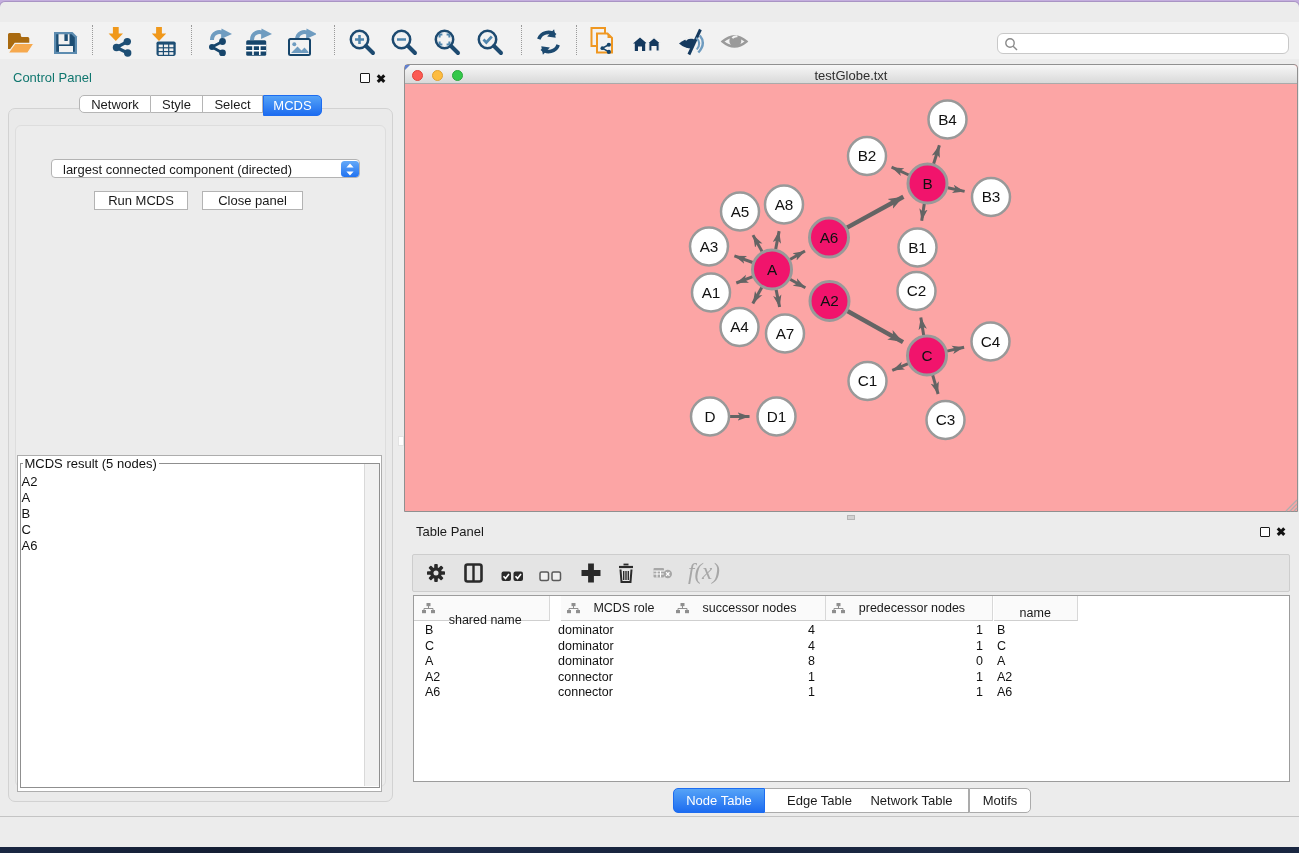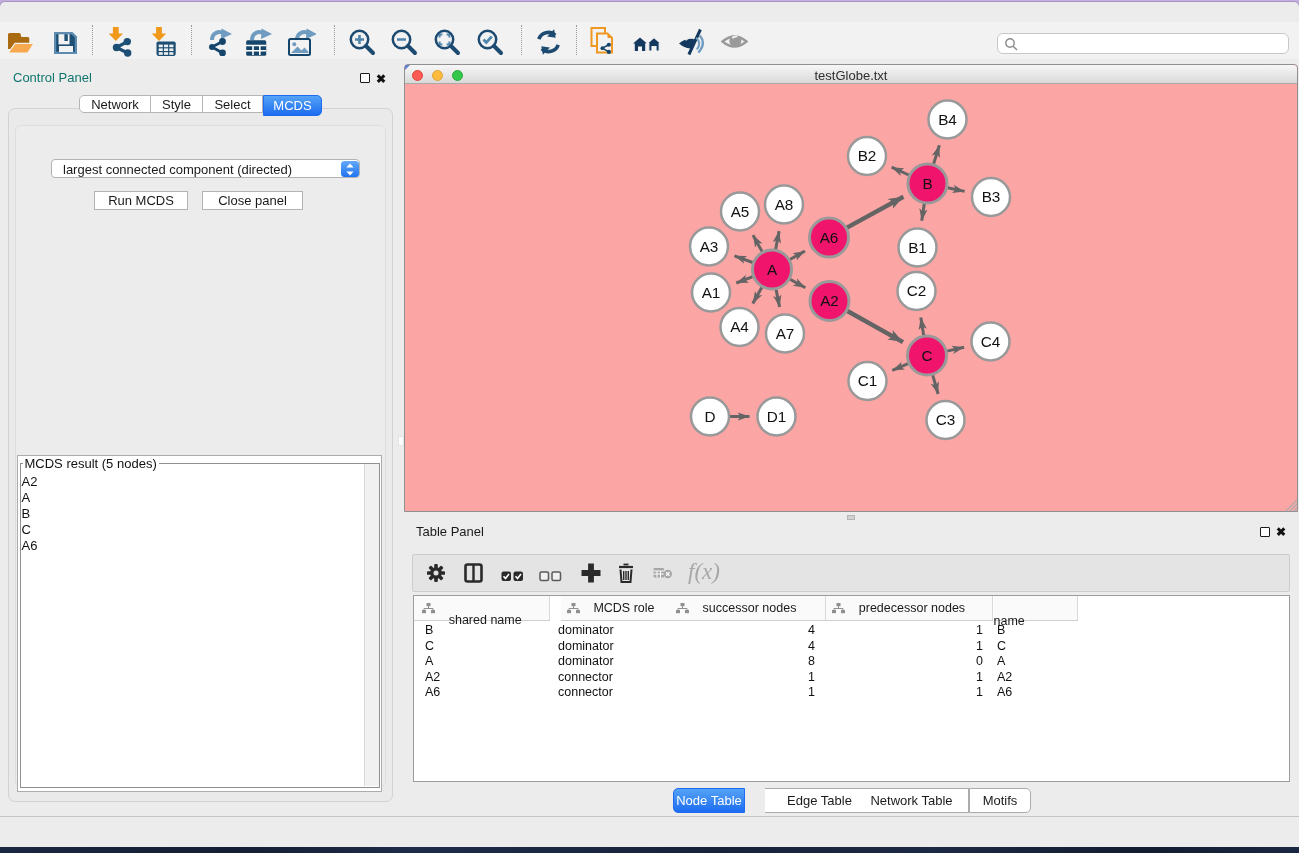--- a/index.html
+++ b/index.html
@@ -48,21 +48,21 @@
 #nw-titlebar{position:absolute;left:0;top:0;width:892px;height:19px;background:linear-gradient(#f7f7f7,#d9d9d9);border-bottom:1px solid #aaa;border-radius:4px 4px 0 0}
 #nw-title{position:absolute;left:0;top:3px;width:100%;text-align:center;font-size:13px;color:#2e2e2e}
 .tln{position:absolute;top:4.5px;width:11px;height:11px;border-radius:50%}
 #graphsvg{position:absolute;left:-1px;top:20px}
 
 #tablepanel{position:absolute;left:403px;top:510px;width:896px;height:303px;background:#ececec}
 #tp-title{position:absolute;left:13px;top:12px;font-size:13px;color:#1a1a1a}
 #tp-toolbar{position:absolute;left:9px;top:41.5px;width:878px;height:38px;background:#e4e4e4;border:1px solid #cdcdcd;border-radius:2px}
 #tbl{position:absolute;left:10px;top:82.5px;width:877px;height:187px;background:#fff;border:1px solid #9c9c9c}
 .th{position:absolute;top:0;height:25px;background:#fafafa;border-right:1px solid #d8d8d8;border-bottom:1px solid #cfcfcf;font-size:12.5px;color:#1a1a1a}
-.thtxt{position:absolute;top:18px;width:100%;}
+.thtxt{position:absolute;top:10px;width:100%;text-align:center}
 .trow{position:absolute;font-size:12.5px;color:#111;height:16px}
 .tabb{position:absolute;top:276px;height:25px;background:#fff;border:1px solid #ababab;font-size:13px;color:#1a1a1a;text-align:center;line-height:23px}
 .tabbsel{background:linear-gradient(#55a3f7,#1d6cf0);color:#fff;border:1px solid #1d6cf0}
 .en{stroke-width:3}.et{stroke-width:4.5}
 </style></head>
 <body>
 <div id="app">
   <div id="toolbar">
     <div class="tsep" style="left:92px"></div>
       <div class="tsep" style="left:191px"></div>
@@ -453,21 +453,21 @@
         <div class="trow" style="left:144px;top:74.3px">connector</div>
         <div class="trow" style="left:300px;top:74.3px;width:101px;text-align:right">1</div>
         <div class="trow" style="left:470px;top:74.3px;width:99px;text-align:right">1</div>
         <div class="trow" style="left:583px;top:74.3px">A2</div>
         <div class="trow" style="left:11px;top:89.89999999999999px">A6</div>
         <div class="trow" style="left:144px;top:89.89999999999999px">connector</div>
         <div class="trow" style="left:300px;top:89.89999999999999px;width:101px;text-align:right">1</div>
         <div class="trow" style="left:470px;top:89.89999999999999px;width:99px;text-align:right">1</div>
         <div class="trow" style="left:583px;top:89.89999999999999px">A6</div>
     </div>
-    <div class="tabb tabbsel" style="left:270px;width:72px;border-radius:5px 0 0 5px">Node Table</div>
+    <div class="tabb tabbsel" style="left:270px;width:92px;border-radius:5px 0 0 5px">Node Table</div>
     <div class="tabb" style="left:362px;width:110px;border-left:none">Edge Table</div>
     <div class="tabb" style="left:452px;width:114px;border-left:none">Network Table</div>
     <div class="tabb" style="left:566px;width:62px;border-radius:0 5px 5px 0">Motifs</div>
   </div>
 <svg style="position:absolute;left:1285px;top:497px" width="13" height="13" viewBox="0 0 13 13">
       <path d="M12 1 L1 12 M12 5 L5 12 M12 9 L9 12" stroke="#aeaeae" stroke-width="1.3"></path>
     </svg>
 <div style="position:absolute;left:398px;top:434px;width:6px;height:10px;background:#fff;border:1px solid #e3e3e3"></div>
 <div style="position:absolute;left:847px;top:512.5px;width:8px;height:5.5px;background:#d2d2d2;border:1px solid #b5b5b5"></div>
   <div id="statline"></div>

